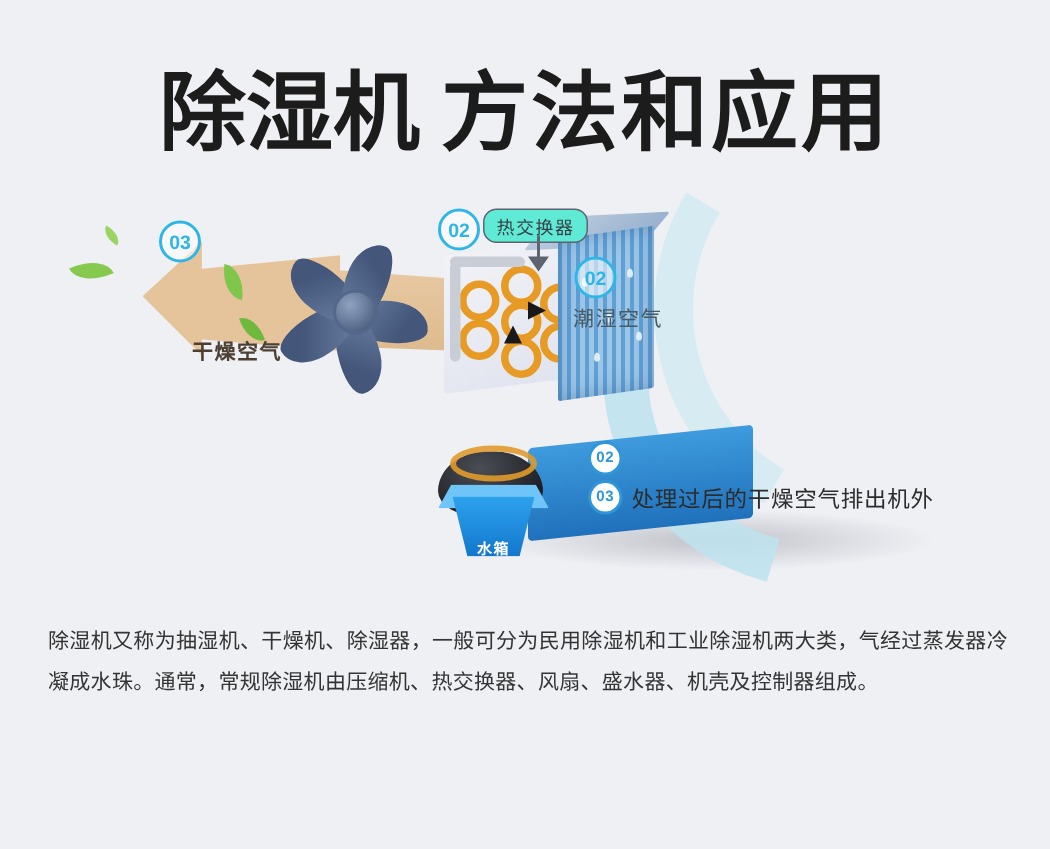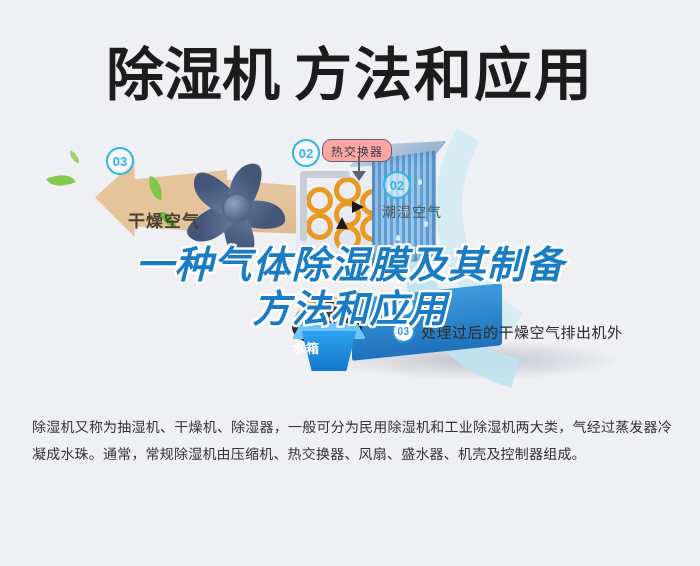--- a/index.html
+++ b/index.html
@@ -81,22 +81,22 @@
     background:linear-gradient(180deg,#e7c79f 0%, #ddb888 100%);
     clip-path:polygon(0 6%, 100% 22%, 100% 100%, 0 92%);
     opacity:.95;
   }
   .tan-band2{
     position:absolute;left:300px;top:60px;width:110px;height:58px;
     background:#dfbe93;opacity:.85;
     clip-path:polygon(0 4%, 100% 30%, 100% 100%, 0 96%);
   }
   .label-dry{
-    position:absolute;left:128px;top:82px;
-    font-size:17px;color:#4b4032;font-weight:bold;letter-spacing:1px;
+    position:absolute;left:128px;top:98px;
+    font-size:14px;color:#4b4032;font-weight:bold;letter-spacing:1px;
     font-family:Liberation Mono, monospace;
   }
   .label-humid{
     position:absolute;left:382px;top:76px;
     font-size:14px;color:#4a5a62;letter-spacing:1px;
   }
 
   
   .leaf{position:absolute;background:#7cc24a;border-radius:0 100% 0 100%;}
   .leaf.l1{left:48px;top:48px;width:26px;height:15px;transform:rotate(-24deg);background:#86c94f;}
@@ -185,43 +185,43 @@
     background:linear-gradient(180deg,#2ea2ee 0%, #1277cc 100%);
     clip-path:polygon(6% 0,94% 0,78% 100%,22% 100%);
   }
   .tank-top{
     position:absolute;left:0;top:2px;width:74px;height:16px;
     background:#6fc5f7;
     clip-path:polygon(12% 0, 88% 0, 100% 100%, 0 100%);
     border-radius:2px;
   }
   .tank-label{
-    position:absolute;left:0;top:17px;width:74px;
-    font-size:13px;color:#ffffff;font-weight:bold;letter-spacing:1px;
+    position:absolute;left:0;top:36px;width:74px;text-align:center;
+    font-size:10px;color:#ffffff;font-weight:bold;letter-spacing:1px;
   }
 
   
   .badge{
     position:absolute;width:24px;height:24px;border-radius:50%;
     border:2px solid #2fb6e8;color:#2fb6e8;
     font-size:13px;font-weight:bold;
     display:flex;align-items:center;justify-content:center;
     background:rgba(255,255,255,.55);
     letter-spacing:0;
   }
   .badge.b03{left:106px;top:22px;}
   .badge.b02{left:292px;top:14px;}
   .badge.b01{left:383px;top:46px;}
 
   
   .callout{
     position:absolute;left:322px;top:14px;
     padding:2px 8px;
     border:1.5px solid #5d6470;border-radius:9px;
-    background:#fca5a5;
+    background:#5eead4;
     font-size:12px;color:#3a3f48;letter-spacing:1px;
     white-space:nowrap;
   }
   .callout-stem{
     position:absolute;left:358px;top:32px;width:2px;height:16px;background:#5d6470;
   }
   .callout-tip{
     position:absolute;left:352px;top:46px;
     width:0;height:0;border-left:7px solid transparent;border-right:7px solid transparent;
     border-top:10px solid #5d6470;
@@ -352,22 +352,18 @@
   <div class="steps">
     <div class="step-line">
       <span class="step-badge">02</span>
     </div>
     <div class="step-line">
       <span class="step-badge">03</span>
       <span>处理过后的干燥空气排出机外</span>
     </div>
   </div>
 
-  <div class="overlay">
-    <span class="line">一种气体除湿膜及其制备</span>
-    <span class="line">方法和应用</span>
-  </div>
 
   <div class="body-text">
     <p>除湿机又称为抽湿机、干燥机、除湿器，一般可分为民用除湿机和工业除湿机两大类，气经过蒸发器冷凝成水珠。通常，常规除湿机由压缩机、热交换器、风扇、盛水器、机壳及控制器组成。</p>
   </div>
 
 </div>
 
 </body></html>

